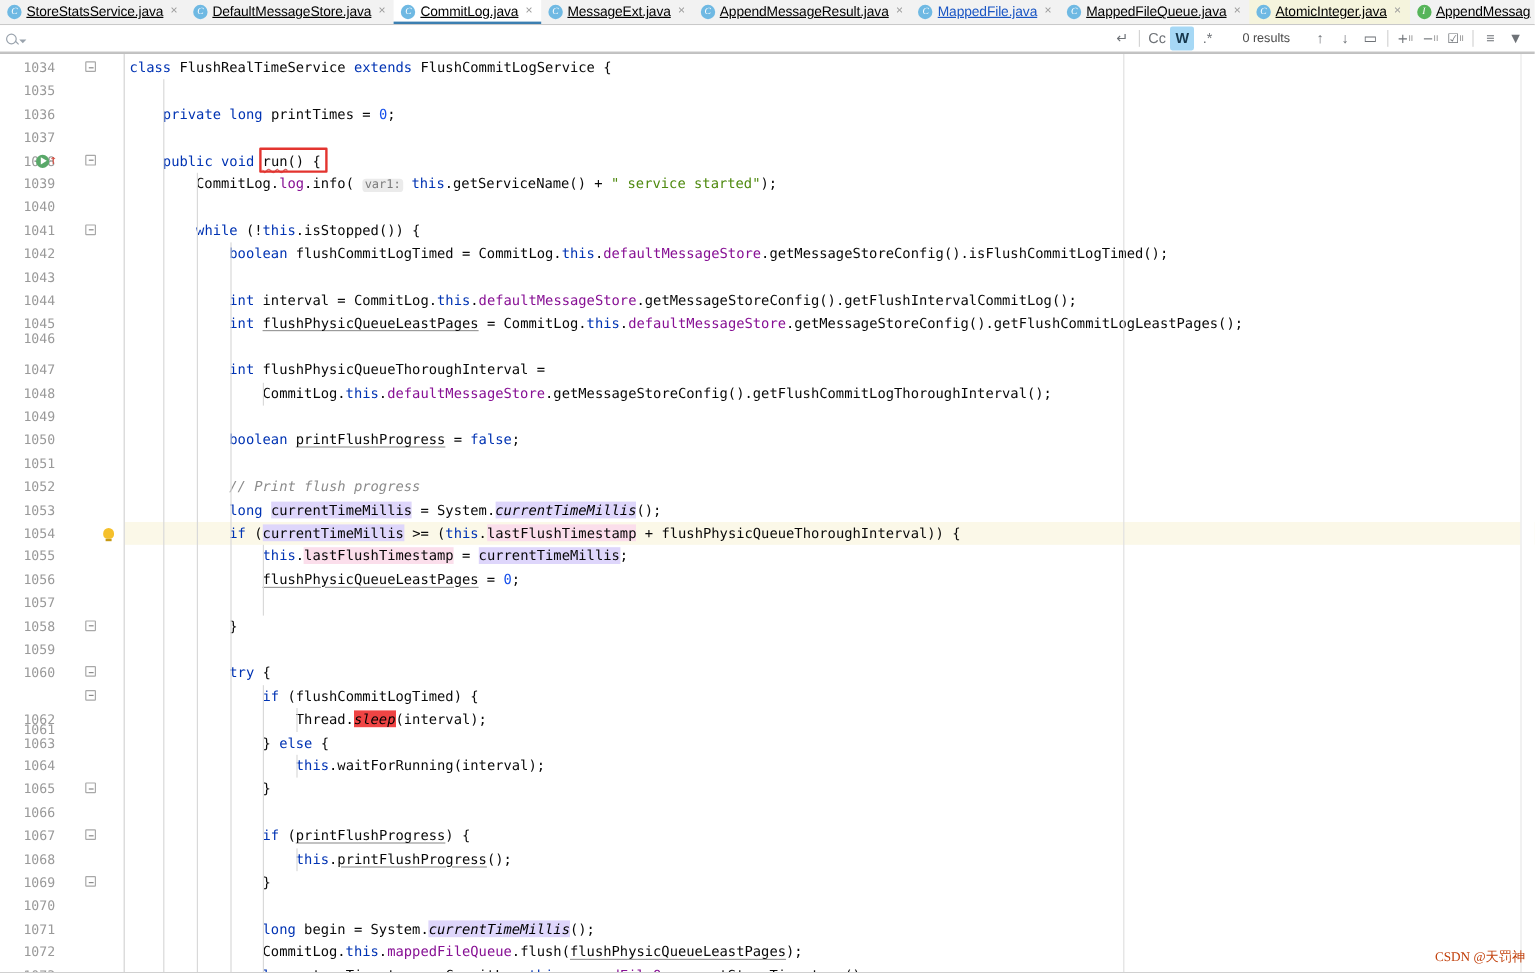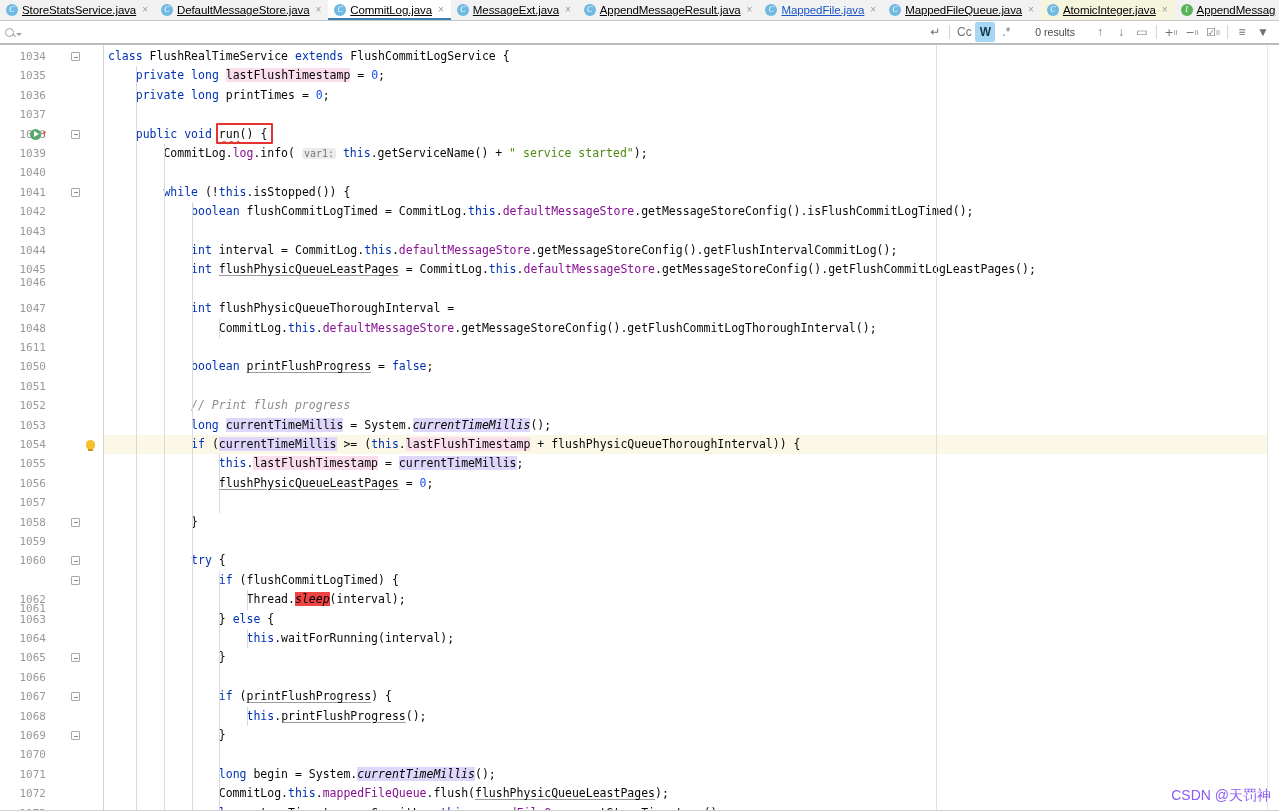--- a/index.html
+++ b/index.html
@@ -301,23 +301,23 @@
     position: absolute;
     right: 0; top: 0; bottom: 0;
     width: 12px;
     background: #ffffff;
     border-left: 1px solid #e8e8e8;
     z-index: 4;
   }
   #watermark {
     position: absolute;
     right: 8px; bottom: 6px;
-    font-size: 14px;
-    color: #8b5cf6;
-    font-family: Liberation Sans, sans-serif;
+    font-size: 11px;
+    color: #c2410c;
+    font-family: Liberation Serif, serif;
     z-index: 6;
     white-space: nowrap;
   }
   #bottom-rule {
     position: absolute;
     left: 0; right: 0; bottom: 0;
     height: 1px; background: #d0d0d0;
     z-index: 7;
   }
 </style>
@@ -421,21 +421,21 @@
       <div class="ln" style="top: 118.4px;">1040</div>
       <div class="ln" style="top: 137.8px;">1041</div>
       <div class="foldmark" style="top: 137.8px;"><span class="fold-box"></span></div>
       <div class="ln" style="top: 157.2px;">1042</div>
       <div class="ln" style="top: 176.6px;">1043</div>
       <div class="ln" style="top: 196px;">1044</div>
       <div class="ln" style="top: 215.4px;">1045</div>
       <div class="ln" style="top: 228px;">1046</div>
       <div class="ln" style="top: 254.2px;">1047</div>
       <div class="ln" style="top: 273.6px;">1048</div>
-      <div class="ln" style="top: 293px;">1611</div>
+      <div class="ln" style="top: 293px;">1049</div>
       <div class="ln" style="top: 312.4px;">1050</div>
       <div class="ln" style="top: 331.8px;">1051</div>
       <div class="ln" style="top: 351.2px;">1052</div>
       <div class="ln" style="top: 370.6px;">1053</div>
       <div class="ln" style="top: 390px;">1054</div>
       <div class="bulb" style="top: 395px;"></div>
       <div class="ln" style="top: 409.4px;">1055</div>
       <div class="ln" style="top: 428.8px;">1056</div>
       <div class="ln" style="top: 448.2px;">1057</div>
       <div class="ln" style="top: 467.6px;">1058</div>
@@ -466,21 +466,20 @@
       <div class="iguide" style="left: 143.2px; top: 584px; height: 19.4px;"></div>
       <div class="iguide" style="left: 143.2px; top: 545.2px; height: 19.4px;"></div>
       <div class="iguide" style="left: 115.36px; top: 525.8px; height: 252.2px;"></div>
       <div class="iguide" style="left: 115.36px; top: 409.4px; height: 58.2px;"></div>
       <div class="iguide" style="left: 115.36px; top: 273.6px; height: 19.4px;"></div>
       <div class="iguide" style="left: 87.52px; top: 157.2px; height: 620.8px;"></div>
       <div class="iguide" style="left: 59.68px; top: 99px; height: 679px;"></div>
       <div class="iguide" style="left: 31.84px; top: 21.4px; height: 756.6px;"></div>
     <div id="margin-guide" style="left:832px;"></div>
   <div class="code-line" style="top: 2px;"><span class="kw">class</span> FlushRealTimeService <span class="kw">extends</span> FlushCommitLogService {</div>
-      <div class="code-line" style="top: 21.4px;">    <span class="kw">private</span> <span class="kw">long</span> <span class="sel-id2">lastFlushTimestamp</span> = <span class="num">0</span>;</div>
       <div class="code-line" style="top: 40.8px;">    <span class="kw">private</span> <span class="kw">long</span> printTimes = <span class="num">0</span>;</div>
       <div class="code-line" style="top: 60.2px;"></div>
       <div class="code-line" style="top: 79.6px;">    <span class="kw">public</span> <span class="kw">void</span> <span class="err-sq">run</span>() {</div>
       <div class="code-line" style="top: 99px;">        CommitLog.<span class="fld">log</span>.info( <span class="hint">var1:</span> <span class="kw">this</span>.getServiceName() + <span class="str">" service started"</span>);</div>
       <div class="code-line" style="top: 118.4px;"></div>
       <div class="code-line" style="top: 137.8px;">        <span class="kw">while</span> (!<span class="kw">this</span>.isStopped()) {</div>
       <div class="code-line" style="top: 157.2px;">            <span class="kw">boolean</span> flushCommitLogTimed = CommitLog.<span class="kw">this</span>.<span class="fld">defaultMessageStore</span>.getMessageStoreConfig().isFlushCommitLogTimed();</div>
       <div class="code-line" style="top: 176.6px;"></div>
       <div class="code-line" style="top: 196px;">            <span class="kw">int</span> interval = CommitLog.<span class="kw">this</span>.<span class="fld">defaultMessageStore</span>.getMessageStoreConfig().getFlushIntervalCommitLog();</div>
       <div class="code-line" style="top: 215.4px;">            <span class="kw">int</span> <span class="und">flushPhysicQueueLeastPages</span> = CommitLog.<span class="kw">this</span>.<span class="fld">defaultMessageStore</span>.getMessageStoreConfig().getFlushCommitLogLeastPages();</div>

